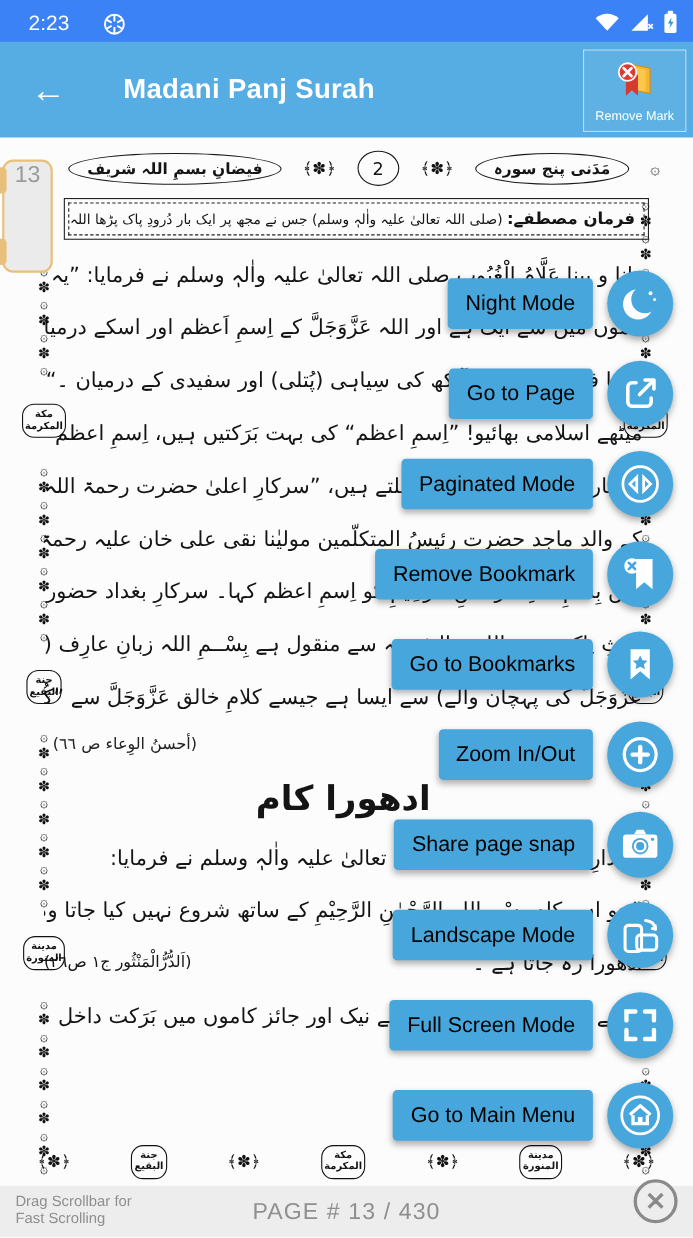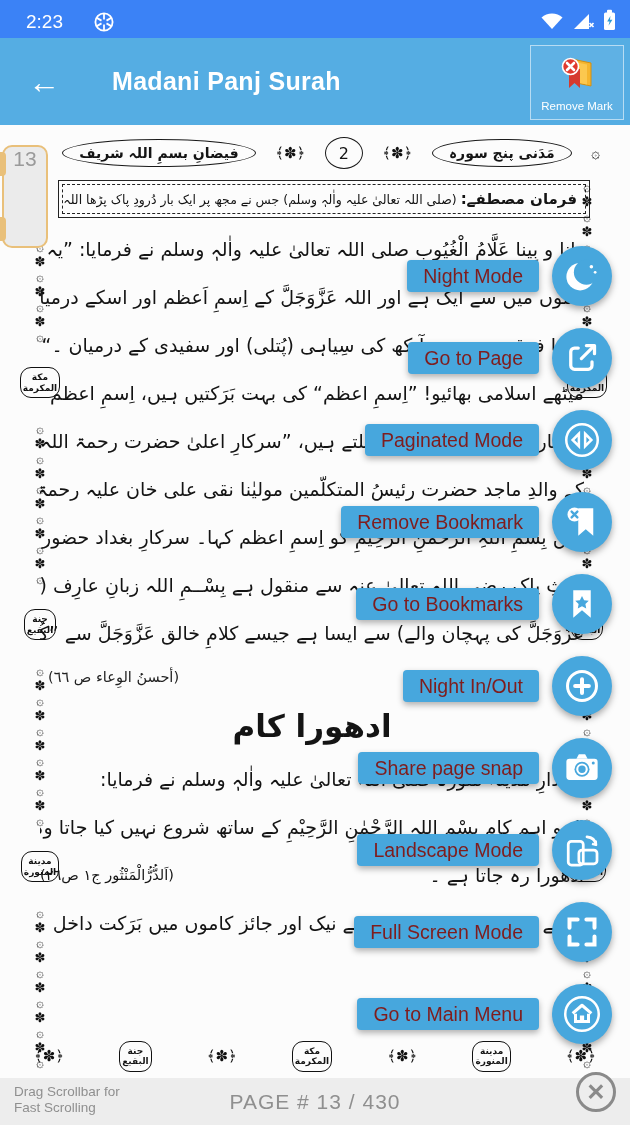--- a/index.html
+++ b/index.html
@@ -58,21 +58,21 @@
   .handle{position:absolute;left:2px;top:145px;width:46px;height:103px;background:#ebebeb;
           border:2.5px solid #e9c07a;border-radius:10px;display:flex;
           justify-content:center;color:#9a9a9a;font-size:21px;z-index:10;box-sizing:border-box}
   .handle::before,.handle::after{content:"";position:absolute;left:-7px;width:9px;height:24px;
           background:#e9c07a;border-radius:4px}
   .handle::before{top:5px}.handle::after{bottom:5px}
   
   .fab-col{position:absolute;right:18px;top:246px;display:flex;flex-direction:column;
            gap:22px;z-index:15}
   .fab-row{display:flex;align-items:center;justify-content:flex-end;gap:13px;height:60px}
-  .fab-label{background:#47a7dd;color:#7f1d1d;font-size:19.5px;padding:0 16px;height:32px;
+  .fab-label{background:#47a7dd;color:#000000;font-size:19.5px;padding:0 16px;height:46px;
              display:flex;align-items:center;border-radius:4px;white-space:nowrap;
              box-shadow:0 3px 6px rgba(0,0,0,.3)}
   .fab-circle{width:60px;height:60px;border-radius:50%;background:#47a7dd;flex:0 0 auto;
               display:flex;align-items:center;justify-content:center;
               box-shadow:0 3px 7px rgba(0,0,0,.35)}
   .fab-circle svg{width:40px;height:40px;display:block}
   
   .bottom{position:absolute;bottom:0;left:0;right:0;height:47px;background:#ededed;z-index:20}
   .hint{position:absolute;left:14px;top:6px;width:120px;height:44px;overflow:hidden;
         color:#8f8f8f;font-size:13.5px;line-height:16px}
@@ -338,21 +338,21 @@
     <div class="fab-row">
       <div class="fab-label">Go to Bookmarks</div>
       <div class="fab-circle">
         <svg viewBox="0 0 32 32">
     <path d="M9 5h14v22l-7-6-7 6z" fill="#fff"></path>
     <path d="M16 9.5l1.7 3.4 3.7.5-2.7 2.5.7 3.7-3.4-1.9-3.4 1.9.7-3.7-2.7-2.5 3.7-.5z" fill="#47a7dd"></path>
         </svg>
       </div>
     </div>
     <div class="fab-row">
-      <div class="fab-label">Night In/Out</div>
+      <div class="fab-label">Zoom In/Out</div>
       <div class="fab-circle">
         <svg viewBox="0 0 32 32" fill="none" stroke="#fff">
     <circle cx="16" cy="16" r="11.6" stroke-width="2.4"></circle>
     <path d="M16 10.5v11M10.5 16h11" stroke-width="3.2" stroke-linecap="round"></path>
         </svg>
       </div>
     </div>
     <div class="fab-row">
       <div class="fab-label">Share page snap</div>
       <div class="fab-circle">

